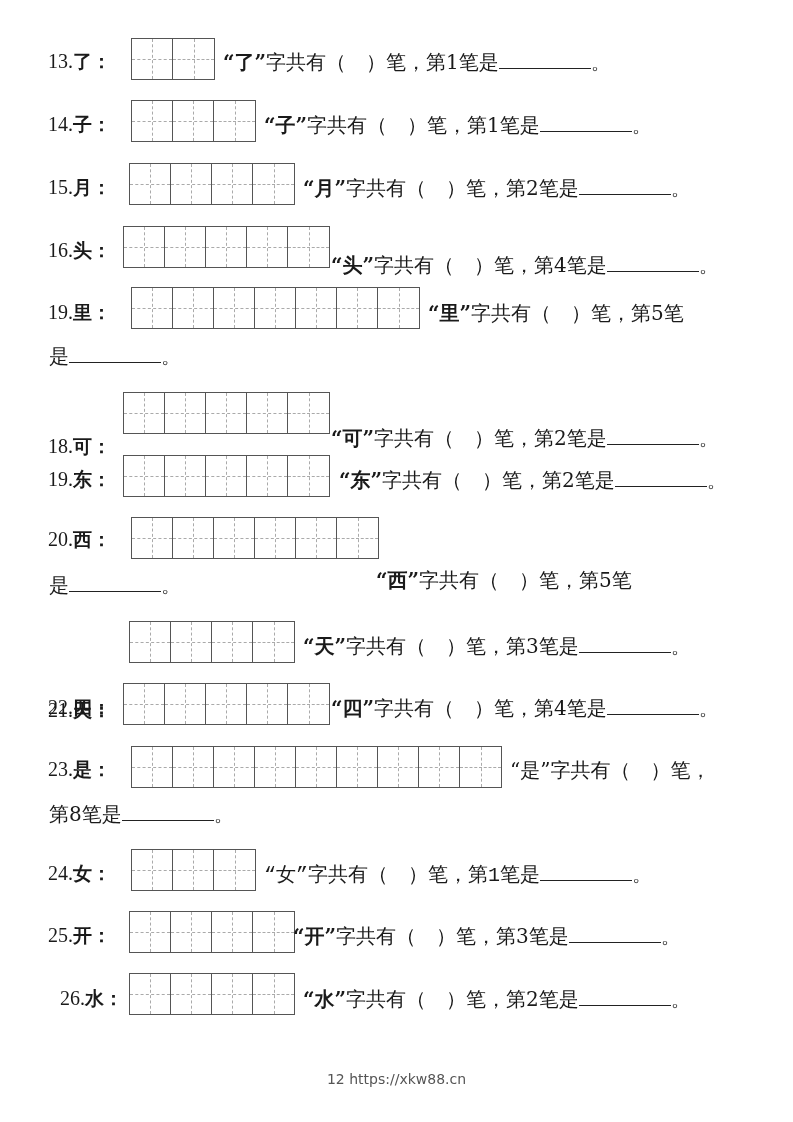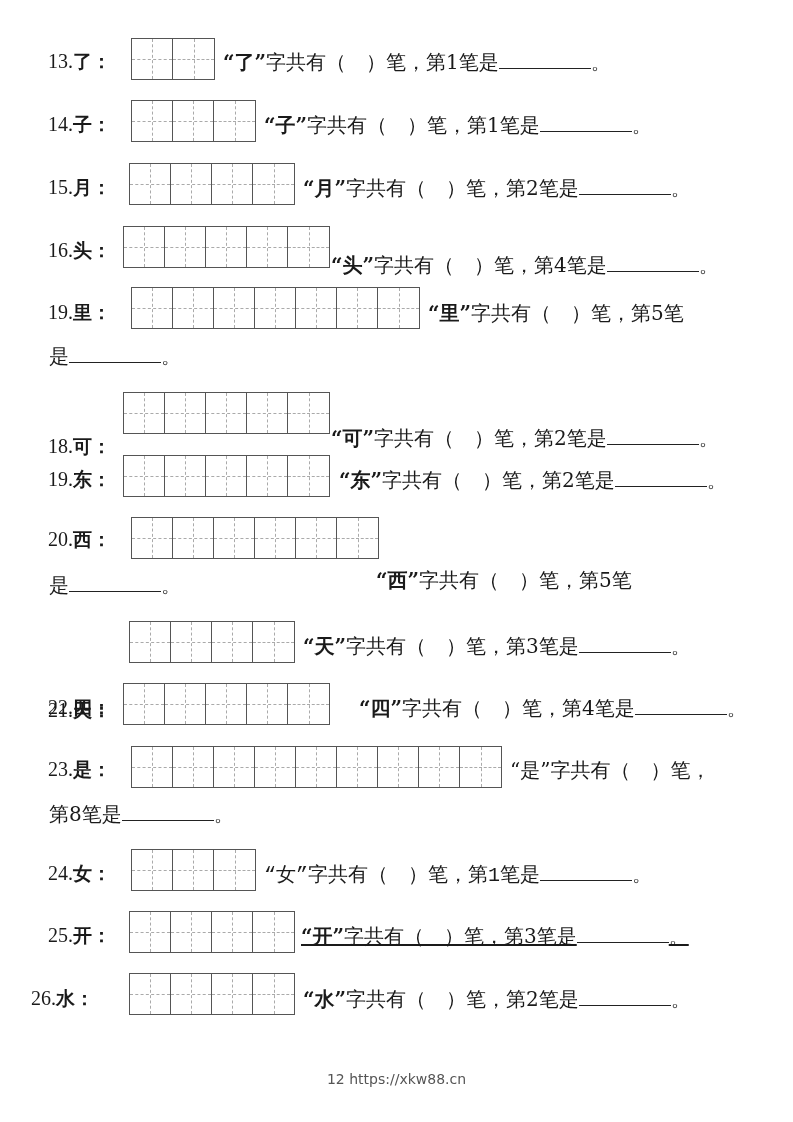--- a/index.html
+++ b/index.html
@@ -102,21 +102,21 @@
     </div>
     <div class="q" style="left: 303px; top: 633px;"><span style="font-weight:bold;">“天”</span><span>字共有（　）笔，第3笔是</span><span class="blank"></span><span>。</span></div>
     <div class="num" style="left: 48px; top: 695px;"><span>22.</span><span class="char">四</span><span class="char">：</span></div>
     <div class="grid" style="left: 123px; top: 683px;">
       <div class="cell"></div>
       <div class="cell"></div>
       <div class="cell"></div>
       <div class="cell"></div>
       <div class="cell"></div>
     </div>
-    <div class="q" style="left: 331px; top: 695px; padding-left: 28px;"><span style="font-weight:bold;">“四”</span><span>字共有（　）笔，第4笔是</span><span class="blank"></span><span>。</span></div>
+    <div class="q" style="left: 331px; top: 695px;"><span style="font-weight:bold;">“四”</span><span>字共有（　）笔，第4笔是</span><span class="blank"></span><span>。</span></div>
     <div class="num" style="left: 48px; top: 757px;"><span>23.</span><span class="char">是</span><span class="char">：</span></div>
     <div class="grid" style="left: 131px; top: 746px;">
       <div class="cell"></div>
       <div class="cell"></div>
       <div class="cell"></div>
       <div class="cell"></div>
       <div class="cell"></div>
       <div class="cell"></div>
       <div class="cell"></div>
       <div class="cell"></div>
@@ -131,22 +131,22 @@
       <div class="cell"></div>
     </div>
     <div class="q" style="left: 264px; top: 861px; font-family: Liberation Mono, monospace;"><span style="">“女”</span><span>字共有（　）笔，第1笔是</span><span class="blank"></span><span>。</span></div>
     <div class="num" style="left: 48px; top: 923px;"><span>25.</span><span class="char">开</span><span class="char">：</span></div>
     <div class="grid" style="left: 129px; top: 911px;">
       <div class="cell"></div>
       <div class="cell"></div>
       <div class="cell"></div>
       <div class="cell"></div>
     </div>
-    <div class="q" style="left: 301px; top: 923px; text-decoration: underline;"><span style="font-weight:bold;">“开”</span><span>字共有（　）笔，第3笔是</span><span class="blank"></span><span>。</span></div>
-    <div class="num" style="left: 31px; top: 986px;"><span>26.</span><span class="char">水</span><span class="char">：</span></div>
+    <div class="q" style="left: 293px; top: 923px;"><span style="font-weight:bold;">“开”</span><span>字共有（　）笔，第3笔是</span><span class="blank"></span><span>。</span></div>
+    <div class="num" style="left: 60px; top: 986px;"><span>26.</span><span class="char">水</span><span class="char">：</span></div>
     <div class="grid" style="left: 129px; top: 973px;">
       <div class="cell"></div>
       <div class="cell"></div>
       <div class="cell"></div>
       <div class="cell"></div>
     </div>
     <div class="q" style="left: 303px; top: 986px;"><span style="font-weight:bold;">“水”</span><span>字共有（　）笔，第2笔是</span><span class="blank"></span><span>。</span></div>
   </div>
 
 <div class="footer">

